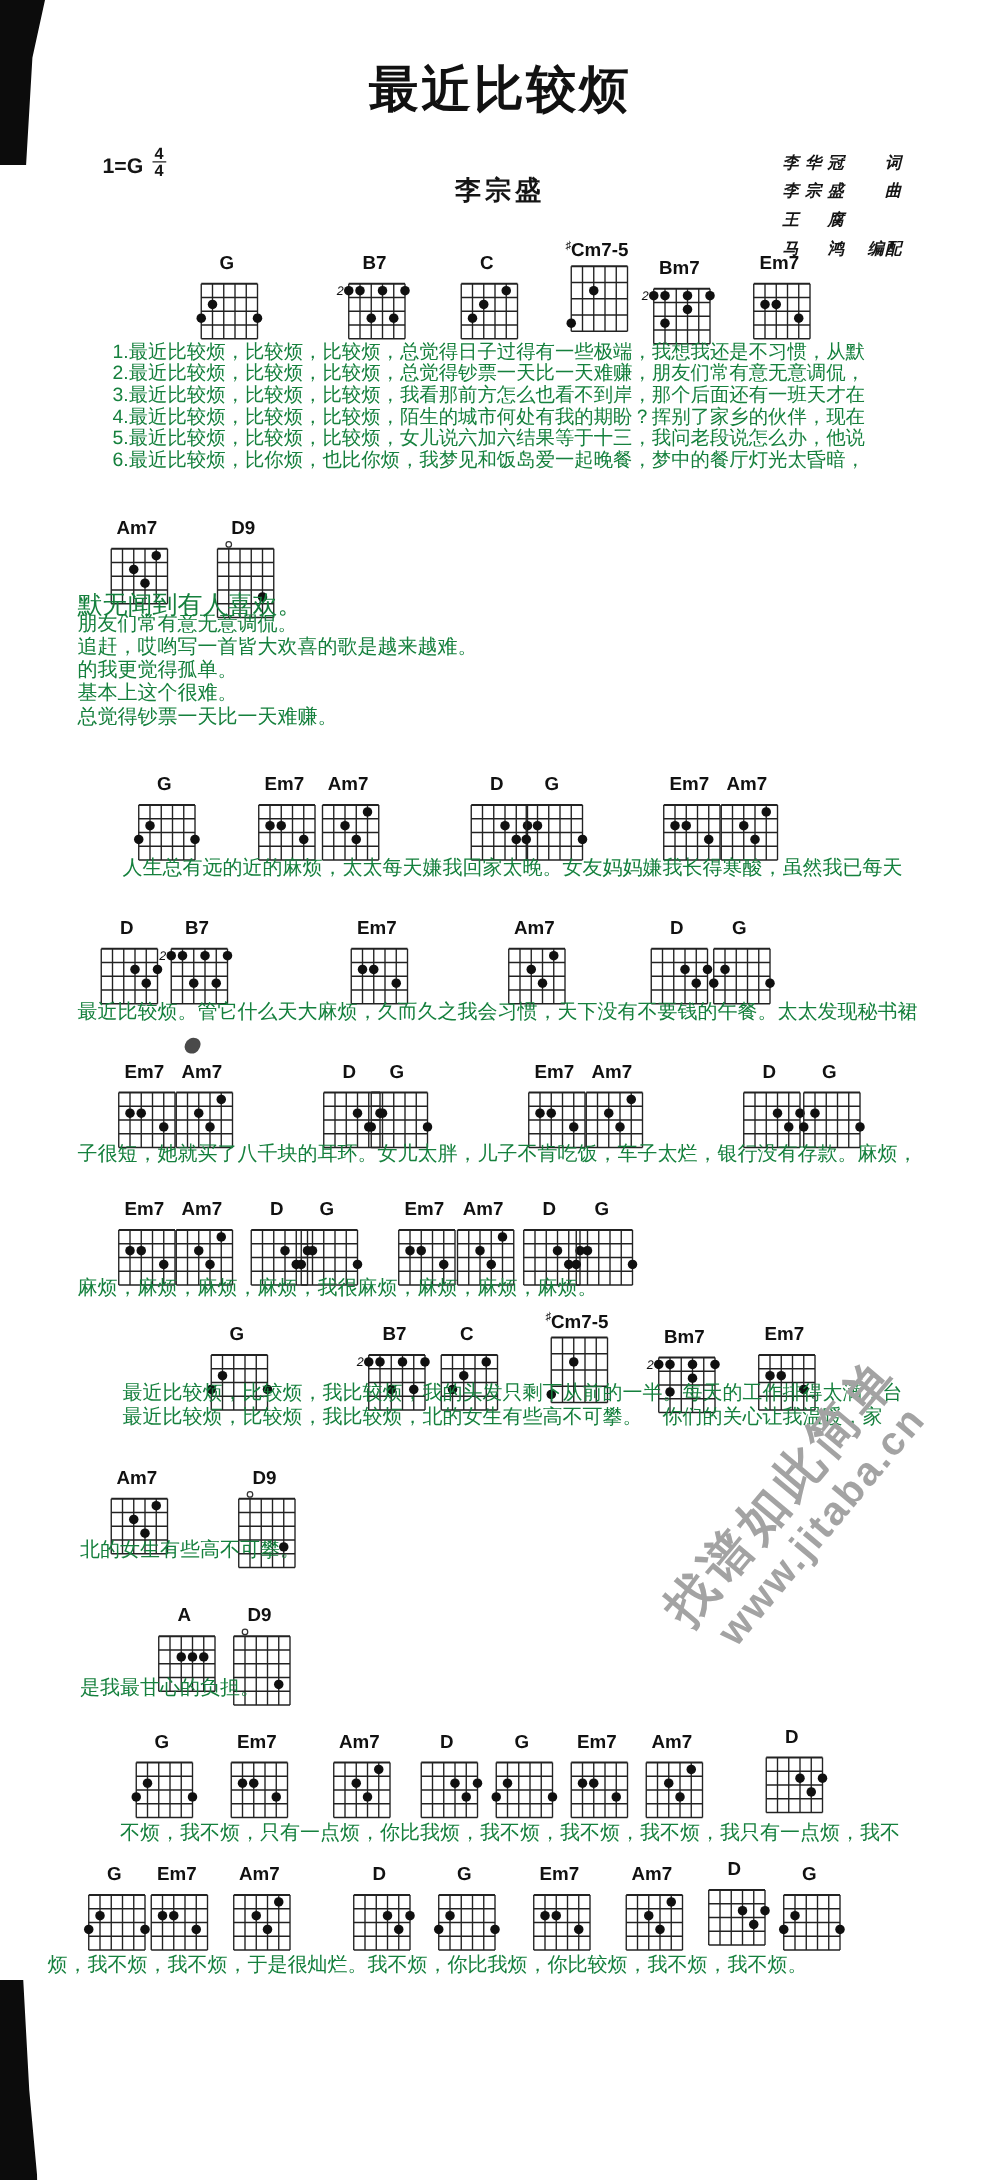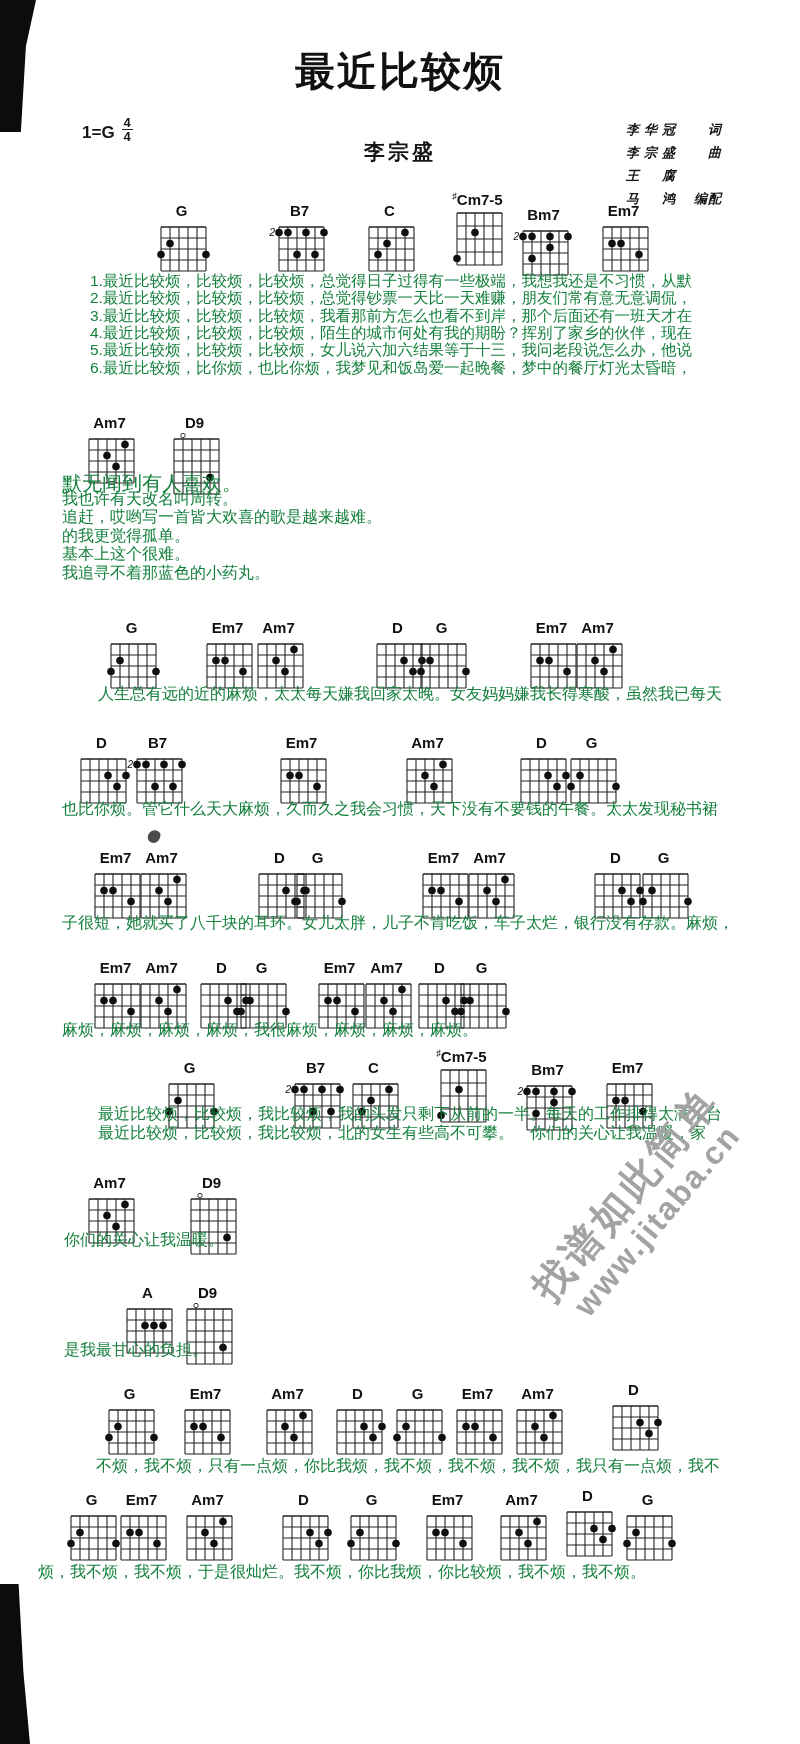--- a/index.html
+++ b/index.html
@@ -230,25 +230,25 @@
           <line x1="0" y1="11" x2="45" y2="11" stroke="#222" stroke-width="1.1"></line>
           <line x1="0" y1="22" x2="45" y2="22" stroke="#222" stroke-width="1.1"></line>
           <line x1="0" y1="33" x2="45" y2="33" stroke="#222" stroke-width="1.1"></line>
           <line x1="0" y1="44" x2="45" y2="44" stroke="#222" stroke-width="1.1"></line>
           <line x1="0" y1="55" x2="45" y2="55" stroke="#222" stroke-width="1.1"></line>
           <circle cx="36" cy="38.5" r="3.8" fill="#101010"></circle>
           <circle cx="9" cy="-3.5" r="2.2" fill="none" stroke="#333" stroke-width="1"></circle>
         </svg>
       </div>
       <div class="lyric-line" style="left: 62px; top: 470px; font-size: 20px;">默无闻到有人喜欢。</div>
-      <div class="lyric-line" style="left: 62px; top: 488.6px; font-size: 16px;">我也许有天改名叫周转。</div>
+      <div class="lyric-line" style="left: 62px; top: 488.6px; font-size: 16px;">朋友们常有意无意调侃。</div>
       <div class="lyric-line" style="left: 62px; top: 507.2px; font-size: 16px;">追赶，哎哟写一首皆大欢喜的歌是越来越难。</div>
       <div class="lyric-line" style="left: 62px; top: 525.8px; font-size: 16px;">的我更觉得孤单。</div>
       <div class="lyric-line" style="left: 62px; top: 544.4px; font-size: 16px;">基本上这个很难。</div>
-      <div class="lyric-line" style="left: 62px; top: 563px; font-size: 16px;">我追寻不着那蓝色的小药丸。</div>
+      <div class="lyric-line" style="left: 62px; top: 563px; font-size: 16px;">总觉得钞票一天比一天难赚。</div>
       <div class="chord" style="left: 100px; top: 620px;">
         <div class="chord-label">G</div>
         <svg width="63" height="54" viewBox="-11 -7 63 54" style="display:block;margin:0 auto;">
           <line x1="0" y1="0" x2="0" y2="44" stroke="#222" stroke-width="1.1"></line>
           <line x1="9" y1="0" x2="9" y2="44" stroke="#222" stroke-width="1.1"></line>
           <line x1="18" y1="0" x2="18" y2="44" stroke="#222" stroke-width="1.1"></line>
           <line x1="27" y1="0" x2="27" y2="44" stroke="#222" stroke-width="1.1"></line>
           <line x1="36" y1="0" x2="36" y2="44" stroke="#222" stroke-width="1.1"></line>
           <line x1="45" y1="0" x2="45" y2="44" stroke="#222" stroke-width="1.1"></line>
           <line x1="0" y1="0" x2="45" y2="0" stroke="#222" stroke-width="1.7"></line>
@@ -487,21 +487,21 @@
           <line x1="0" y1="0" x2="45" y2="0" stroke="#222" stroke-width="1.7"></line>
           <line x1="0" y1="11" x2="45" y2="11" stroke="#222" stroke-width="1.1"></line>
           <line x1="0" y1="22" x2="45" y2="22" stroke="#222" stroke-width="1.1"></line>
           <line x1="0" y1="33" x2="45" y2="33" stroke="#222" stroke-width="1.1"></line>
           <line x1="0" y1="44" x2="45" y2="44" stroke="#222" stroke-width="1.1"></line>
           <circle cx="9" cy="16.5" r="3.8" fill="#101010"></circle>
           <circle cx="0" cy="27.5" r="3.8" fill="#101010"></circle>
           <circle cx="45" cy="27.5" r="3.8" fill="#101010"></circle>
         </svg>
       </div>
-      <div class="lyric-line" style="left: 62px; top: 799px; font-size: 16px;">也比你烦。管它什么天大麻烦，久而久之我会习惯，天下没有不要钱的午餐。太太发现秘书裙</div>
+      <div class="lyric-line" style="left: 62px; top: 799px; font-size: 16px;">最近比较烦。管它什么天大麻烦，久而久之我会习惯，天下没有不要钱的午餐。太太发现秘书裙</div>
       <div class="chord" style="left: 84px; top: 850px;">
         <div class="chord-label">Em7</div>
         <svg width="63" height="54" viewBox="-11 -7 63 54" style="display:block;margin:0 auto;">
           <line x1="0" y1="0" x2="0" y2="44" stroke="#222" stroke-width="1.1"></line>
           <line x1="9" y1="0" x2="9" y2="44" stroke="#222" stroke-width="1.1"></line>
           <line x1="18" y1="0" x2="18" y2="44" stroke="#222" stroke-width="1.1"></line>
           <line x1="27" y1="0" x2="27" y2="44" stroke="#222" stroke-width="1.1"></line>
           <line x1="36" y1="0" x2="36" y2="44" stroke="#222" stroke-width="1.1"></line>
           <line x1="45" y1="0" x2="45" y2="44" stroke="#222" stroke-width="1.1"></line>
           <line x1="0" y1="0" x2="45" y2="0" stroke="#222" stroke-width="1.7"></line>
@@ -955,21 +955,21 @@
           <line x1="0" y1="0" x2="45" y2="0" stroke="#222" stroke-width="1.7"></line>
           <line x1="0" y1="11" x2="45" y2="11" stroke="#222" stroke-width="1.1"></line>
           <line x1="0" y1="22" x2="45" y2="22" stroke="#222" stroke-width="1.1"></line>
           <line x1="0" y1="33" x2="45" y2="33" stroke="#222" stroke-width="1.1"></line>
           <line x1="0" y1="44" x2="45" y2="44" stroke="#222" stroke-width="1.1"></line>
           <line x1="0" y1="55" x2="45" y2="55" stroke="#222" stroke-width="1.1"></line>
           <circle cx="36" cy="38.5" r="3.8" fill="#101010"></circle>
           <circle cx="9" cy="-3.5" r="2.2" fill="none" stroke="#333" stroke-width="1"></circle>
         </svg>
       </div>
-      <div class="lyric-line" style="left: 64px; top: 1230px; font-size: 16px;">你们的关心让我温暖。</div>
+      <div class="lyric-line" style="left: 64px; top: 1230px; font-size: 16px;">北的女生有些高不可攀。</div>
       <div class="chord" style="left: 116px; top: 1285px;">
         <div class="chord-label">A</div>
         <svg width="63" height="54" viewBox="-11 -7 63 54" style="display:block;margin:0 auto;">
           <line x1="0" y1="0" x2="0" y2="44" stroke="#222" stroke-width="1.1"></line>
           <line x1="9" y1="0" x2="9" y2="44" stroke="#222" stroke-width="1.1"></line>
           <line x1="18" y1="0" x2="18" y2="44" stroke="#222" stroke-width="1.1"></line>
           <line x1="27" y1="0" x2="27" y2="44" stroke="#222" stroke-width="1.1"></line>
           <line x1="36" y1="0" x2="36" y2="44" stroke="#222" stroke-width="1.1"></line>
           <line x1="45" y1="0" x2="45" y2="44" stroke="#222" stroke-width="1.1"></line>
           <line x1="0" y1="0" x2="45" y2="0" stroke="#222" stroke-width="1.7"></line>

